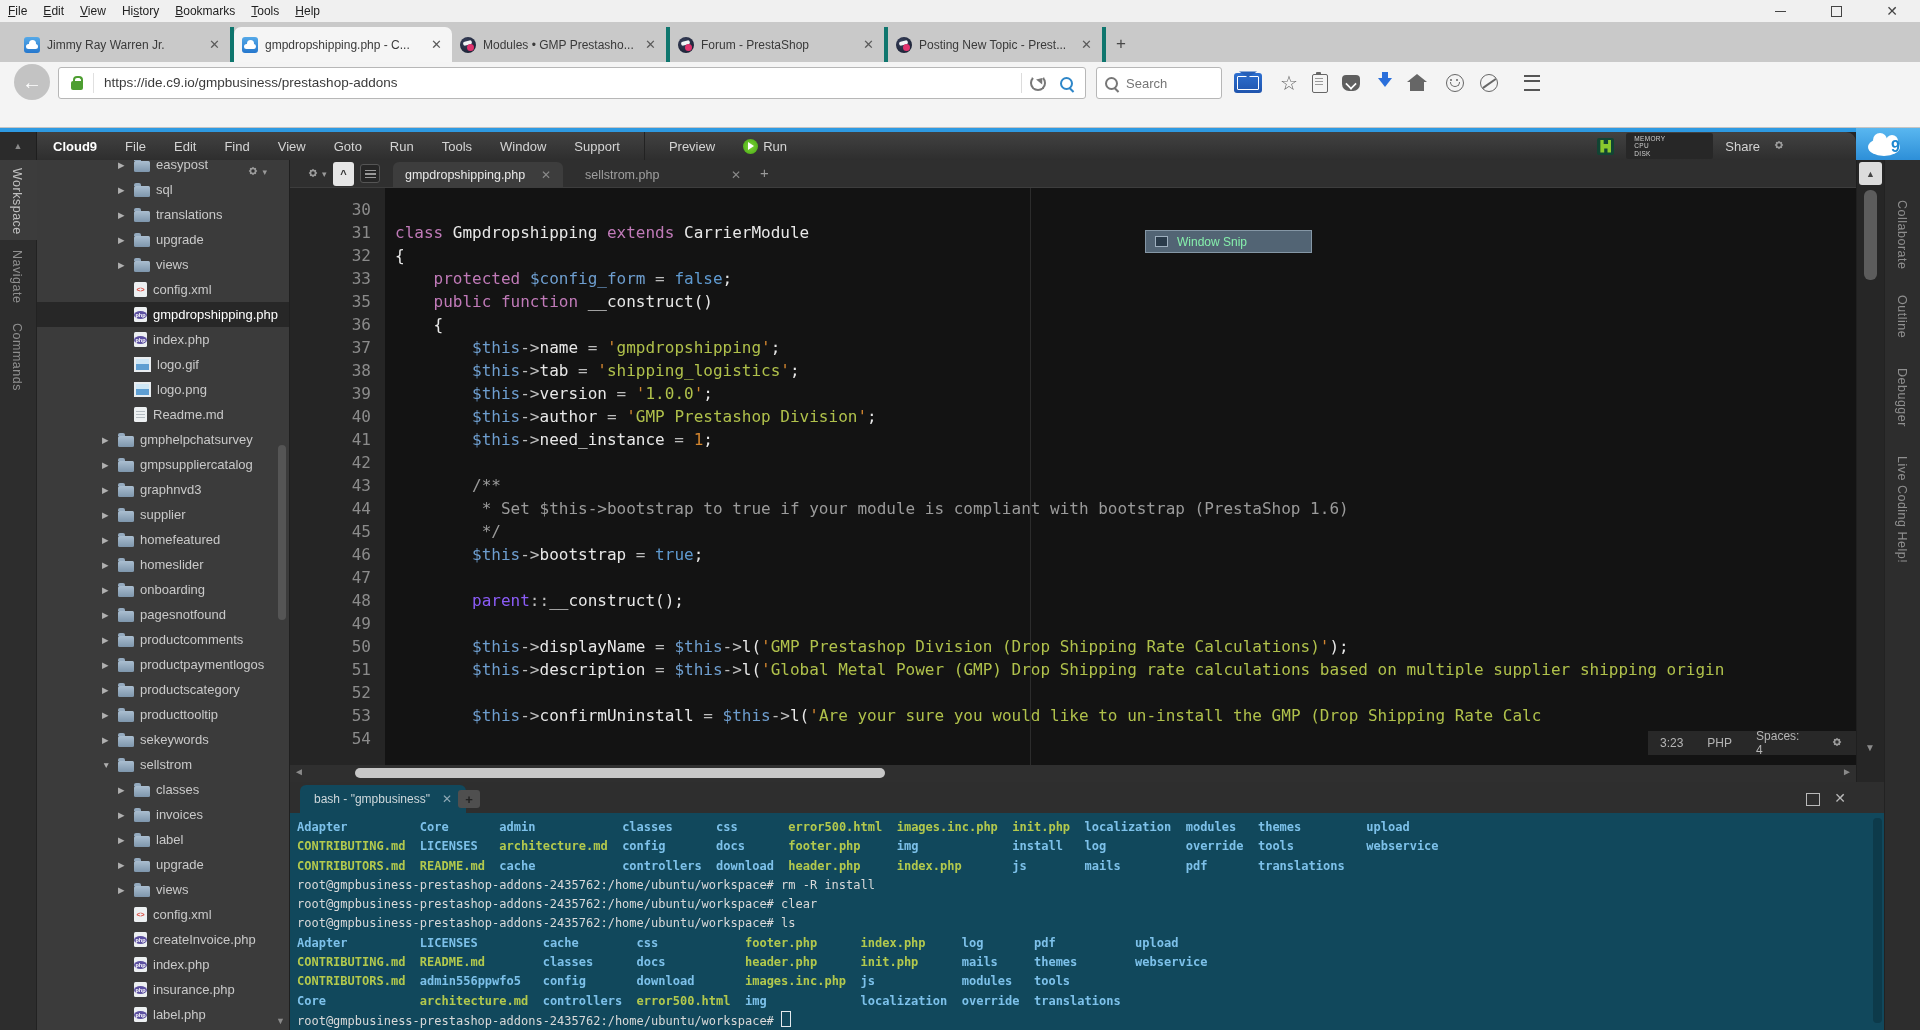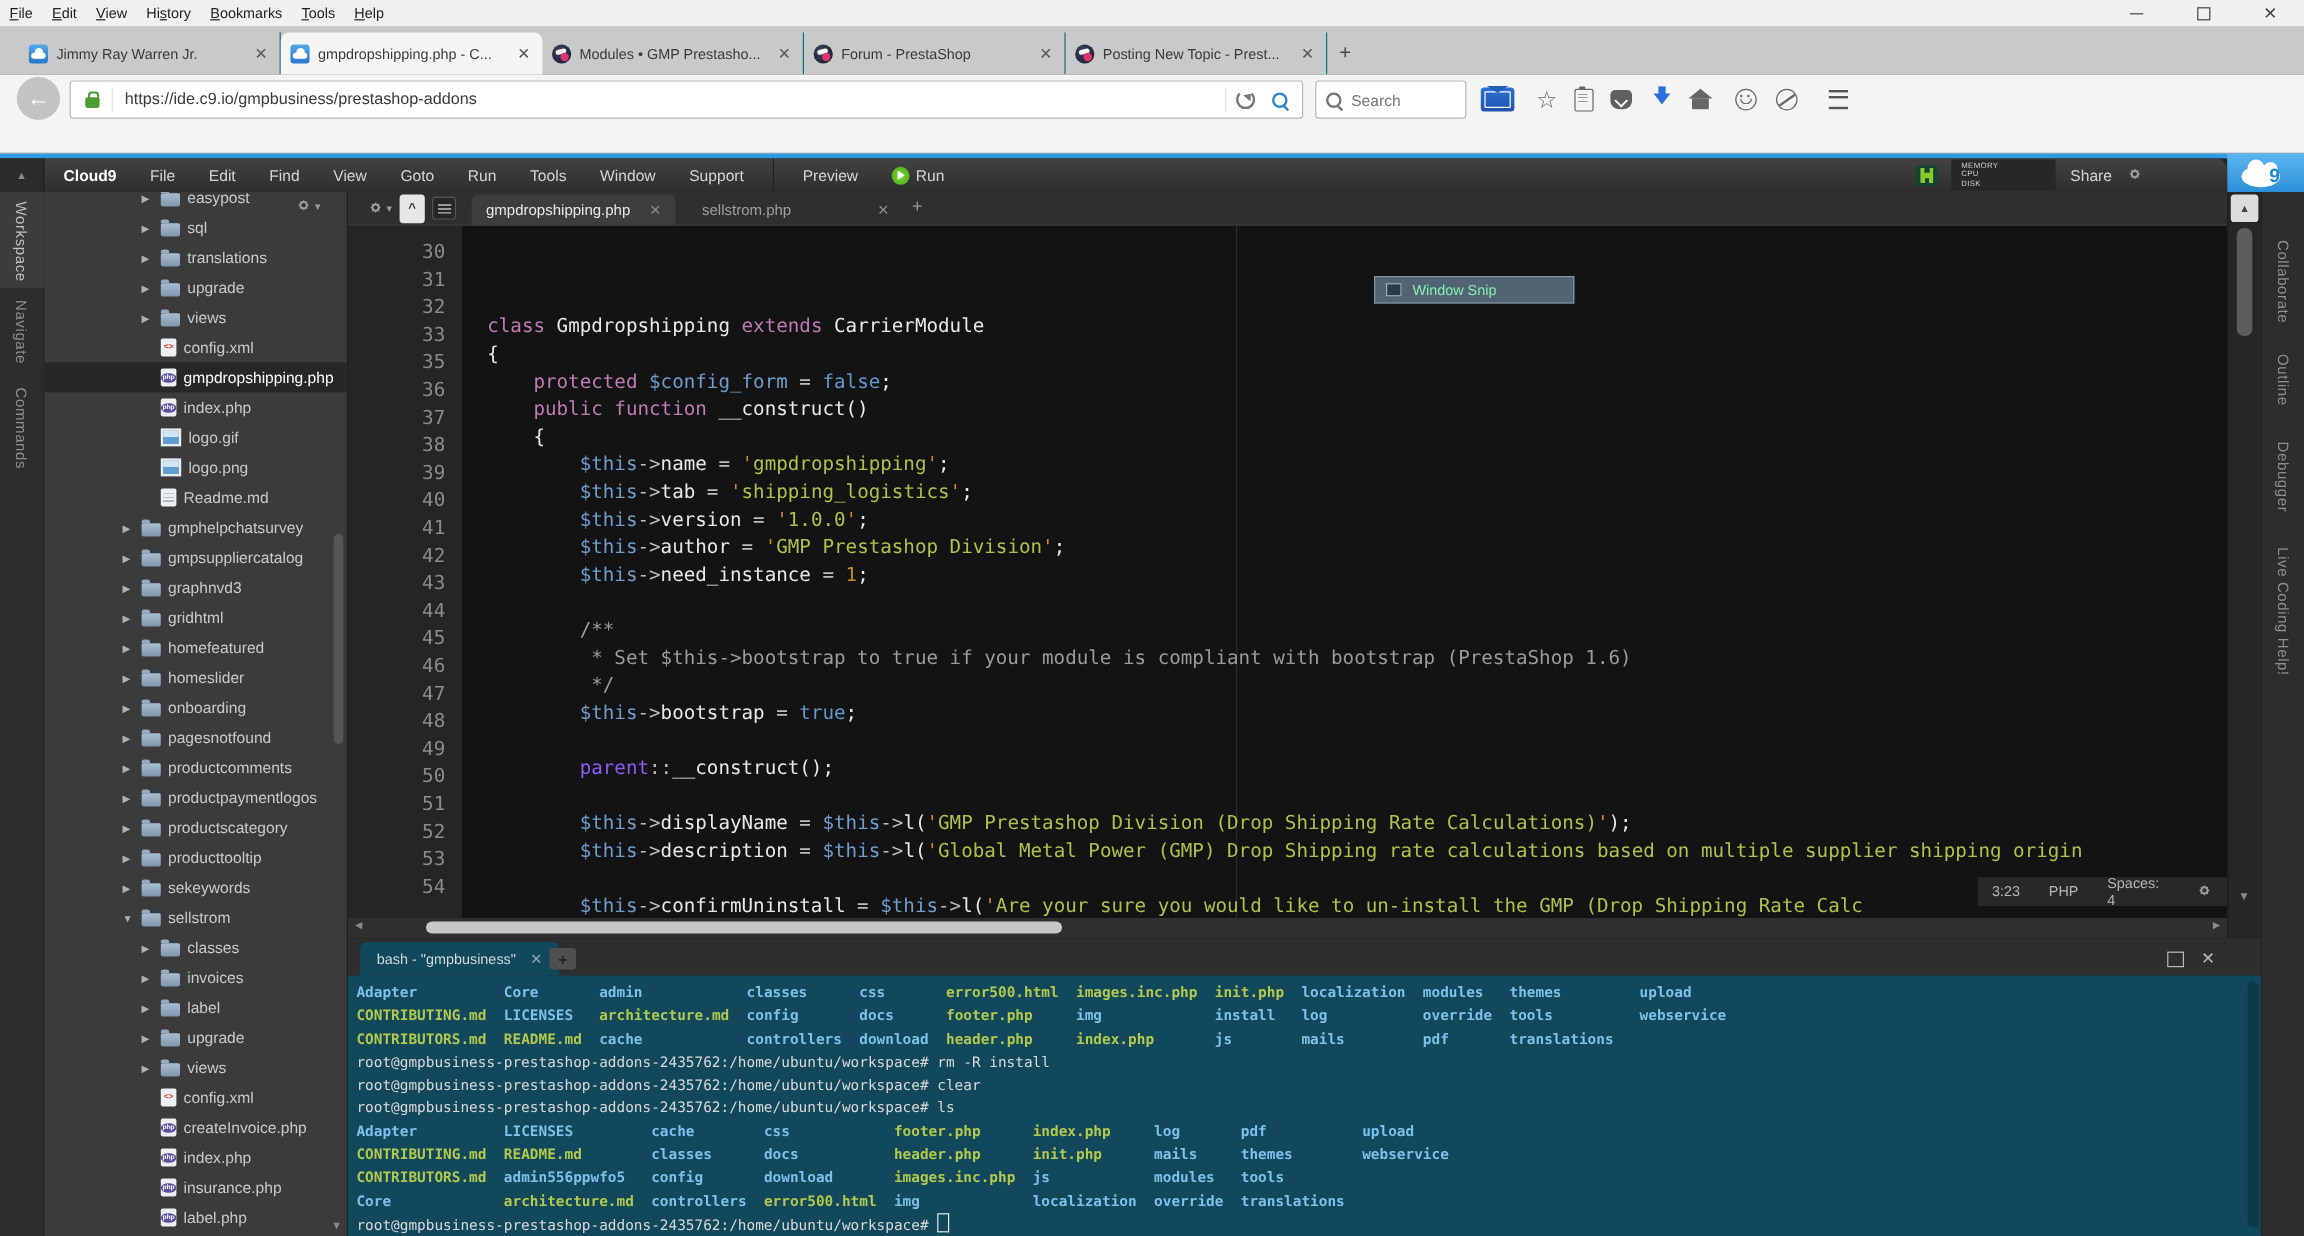--- a/index.html
+++ b/index.html
@@ -10,21 +10,21 @@
     display:flex;align-items:center;font-size:12px;color:#222;}
   #ff-menubar .mi{padding:0 8px;}
   #ff-menubar u{text-decoration:underline;}
   #win-controls{position:absolute;right:0;top:0;height:22px;display:flex;}
   #win-controls .wc{width:56px;height:22px;display:flex;align-items:center;justify-content:center;color:#444;}
   .glyph-min{width:11px;height:1px;background:#444;display:block;}
   .glyph-max{width:9px;height:9px;border:1px solid #444;display:block;}
   .glyph-close{font-size:14px;line-height:14px;}
   #ff-tabbar{left:0;top:22px;width:1920px;height:40px;background:#c9c9c9;}
   .btab{position:absolute;top:5px;height:35px;width:218px;display:flex;align-items:center;gap:7px;
-    padding:0 8px;box-sizing:border-box;font-size:12px;color:#3a3a3a;border-right:1px solid #0f766e;}
+    padding:0 8px;box-sizing:border-box;font-size:12px;color:#3a3a3a;border-right:4px solid #0f766e;}
   .btab.active{background:#f5f5f5;border-radius:7px 7px 0 0;border-right:none;z-index:2;}
   .btab .ttl{flex:1;white-space:nowrap;overflow:hidden;}
   .btab .tclose{color:#5a5a5a;font-size:13px;padding:0 2px;}
   .newtab{position:absolute;top:12px;font-size:17px;color:#474747;}
   .fav{width:16px;height:16px;flex:none;position:relative;border-radius:3px;}
   .fav-c9{background:linear-gradient(#55a9e8,#2577cd);}
   .fav-c9::before{content:"";position:absolute;left:5px;top:3px;width:7px;height:7px;background:#fff;border-radius:50%;}
   .fav-c9::after{content:"";position:absolute;left:2px;top:7px;width:12px;height:5px;background:#fff;border-radius:3px;}
   .fav-ps{border-radius:50%;background:radial-gradient(circle at 38% 32%,#39415c,#141a2b);}
   .fav-ps::before{content:"";position:absolute;left:3px;top:4px;width:9px;height:4px;background:#f2f4f6;border-radius:2px;transform:rotate(-14deg);}
@@ -118,21 +118,21 @@
   .etab{position:absolute;top:2px;height:26px;display:flex;align-items:center;gap:10px;padding:0 12px;box-sizing:border-box;
     font-size:12.5px;color:#9f9f9f;border-radius:6px 6px 0 0;}
   .etab.active{background:#3d3d3d;color:#e8e8e8;}
   .etab .tclose{font-size:12px;color:#8a8a8a;}
   .eplus{position:absolute;left:470px;top:4px;color:#9a9a9a;font-size:15px;}
   #code{position:absolute;left:0;top:28px;width:100%;height:577px;font-family:"DejaVu Sans Mono","Liberation Mono",monospace;
     font-size:16px;line-height:23px;padding-top:10px;box-sizing:border-box;}
   #gutter-bg{position:absolute;left:0;top:28px;width:95px;height:577px;background:#252525;}
   .cl{display:flex;height:23px;position:relative;z-index:1;}
   .ln{width:81px;padding-right:14px;text-align:right;color:#8b8b8b;flex:none;}
-  .ct{padding-left:21px;white-space:pre;margin-top:39px;}
+  .ct{padding-left:10px;white-space:pre;}
   .tk-k{color:#c07ab8;} .tk-i{color:#e8e8e8;} .tk-o{color:#bdbdbd;} .tk-v{color:#6e9ecf;}
   .tk-q{color:#d2852f;} .tk-s{color:#b0c14b;} .tk-n{color:#d2852f;} .tk-b{color:#5f9ad0;}
   .tk-c{color:#9b9b9b;} .tk-x{color:#8b5cf6;}
   #printmargin{position:absolute;left:740px;top:28px;width:1px;height:577px;background:#2c2c2c;z-index:0;}
   #winsnip{position:absolute;left:855px;top:70px;width:167px;height:23px;background:rgba(99,121,141,.8);
     border:1px solid rgba(175,193,207,.55);box-sizing:border-box;display:flex;align-items:center;gap:9px;padding:0 9px;z-index:5;}
   #winsnip .snipico{width:13px;height:11px;background:#2a3b4a;border:1px solid #9fb0bf;box-sizing:border-box;}
   #winsnip span{font-size:12px;color:#86efac;}
   #estatus{position:absolute;left:1358px;top:571px;height:24px;background:rgba(42,42,42,.93);display:flex;align-items:center;
     gap:24px;padding:0 12px;font-size:12px;color:#b5b5b5;z-index:6;}
@@ -391,21 +391,21 @@
         <span>gmpsuppliercatalog</span>
       </div>
       <div class="trow" style="padding-left: 65px;">
         <span class="tarrow">▶</span>
         <span class="ico-folder"></span>
         <span>graphnvd3</span>
       </div>
       <div class="trow" style="padding-left: 65px;">
         <span class="tarrow">▶</span>
         <span class="ico-folder"></span>
-        <span>gridhtml</span>
+        <span>supplier</span>
       </div>
       <div class="trow" style="padding-left: 65px;">
         <span class="tarrow">▶</span>
         <span class="ico-folder"></span>
         <span>homefeatured</span>
       </div>
       <div class="trow" style="padding-left: 65px;">
         <span class="tarrow">▶</span>
         <span class="ico-folder"></span>
         <span>homeslider</span>

